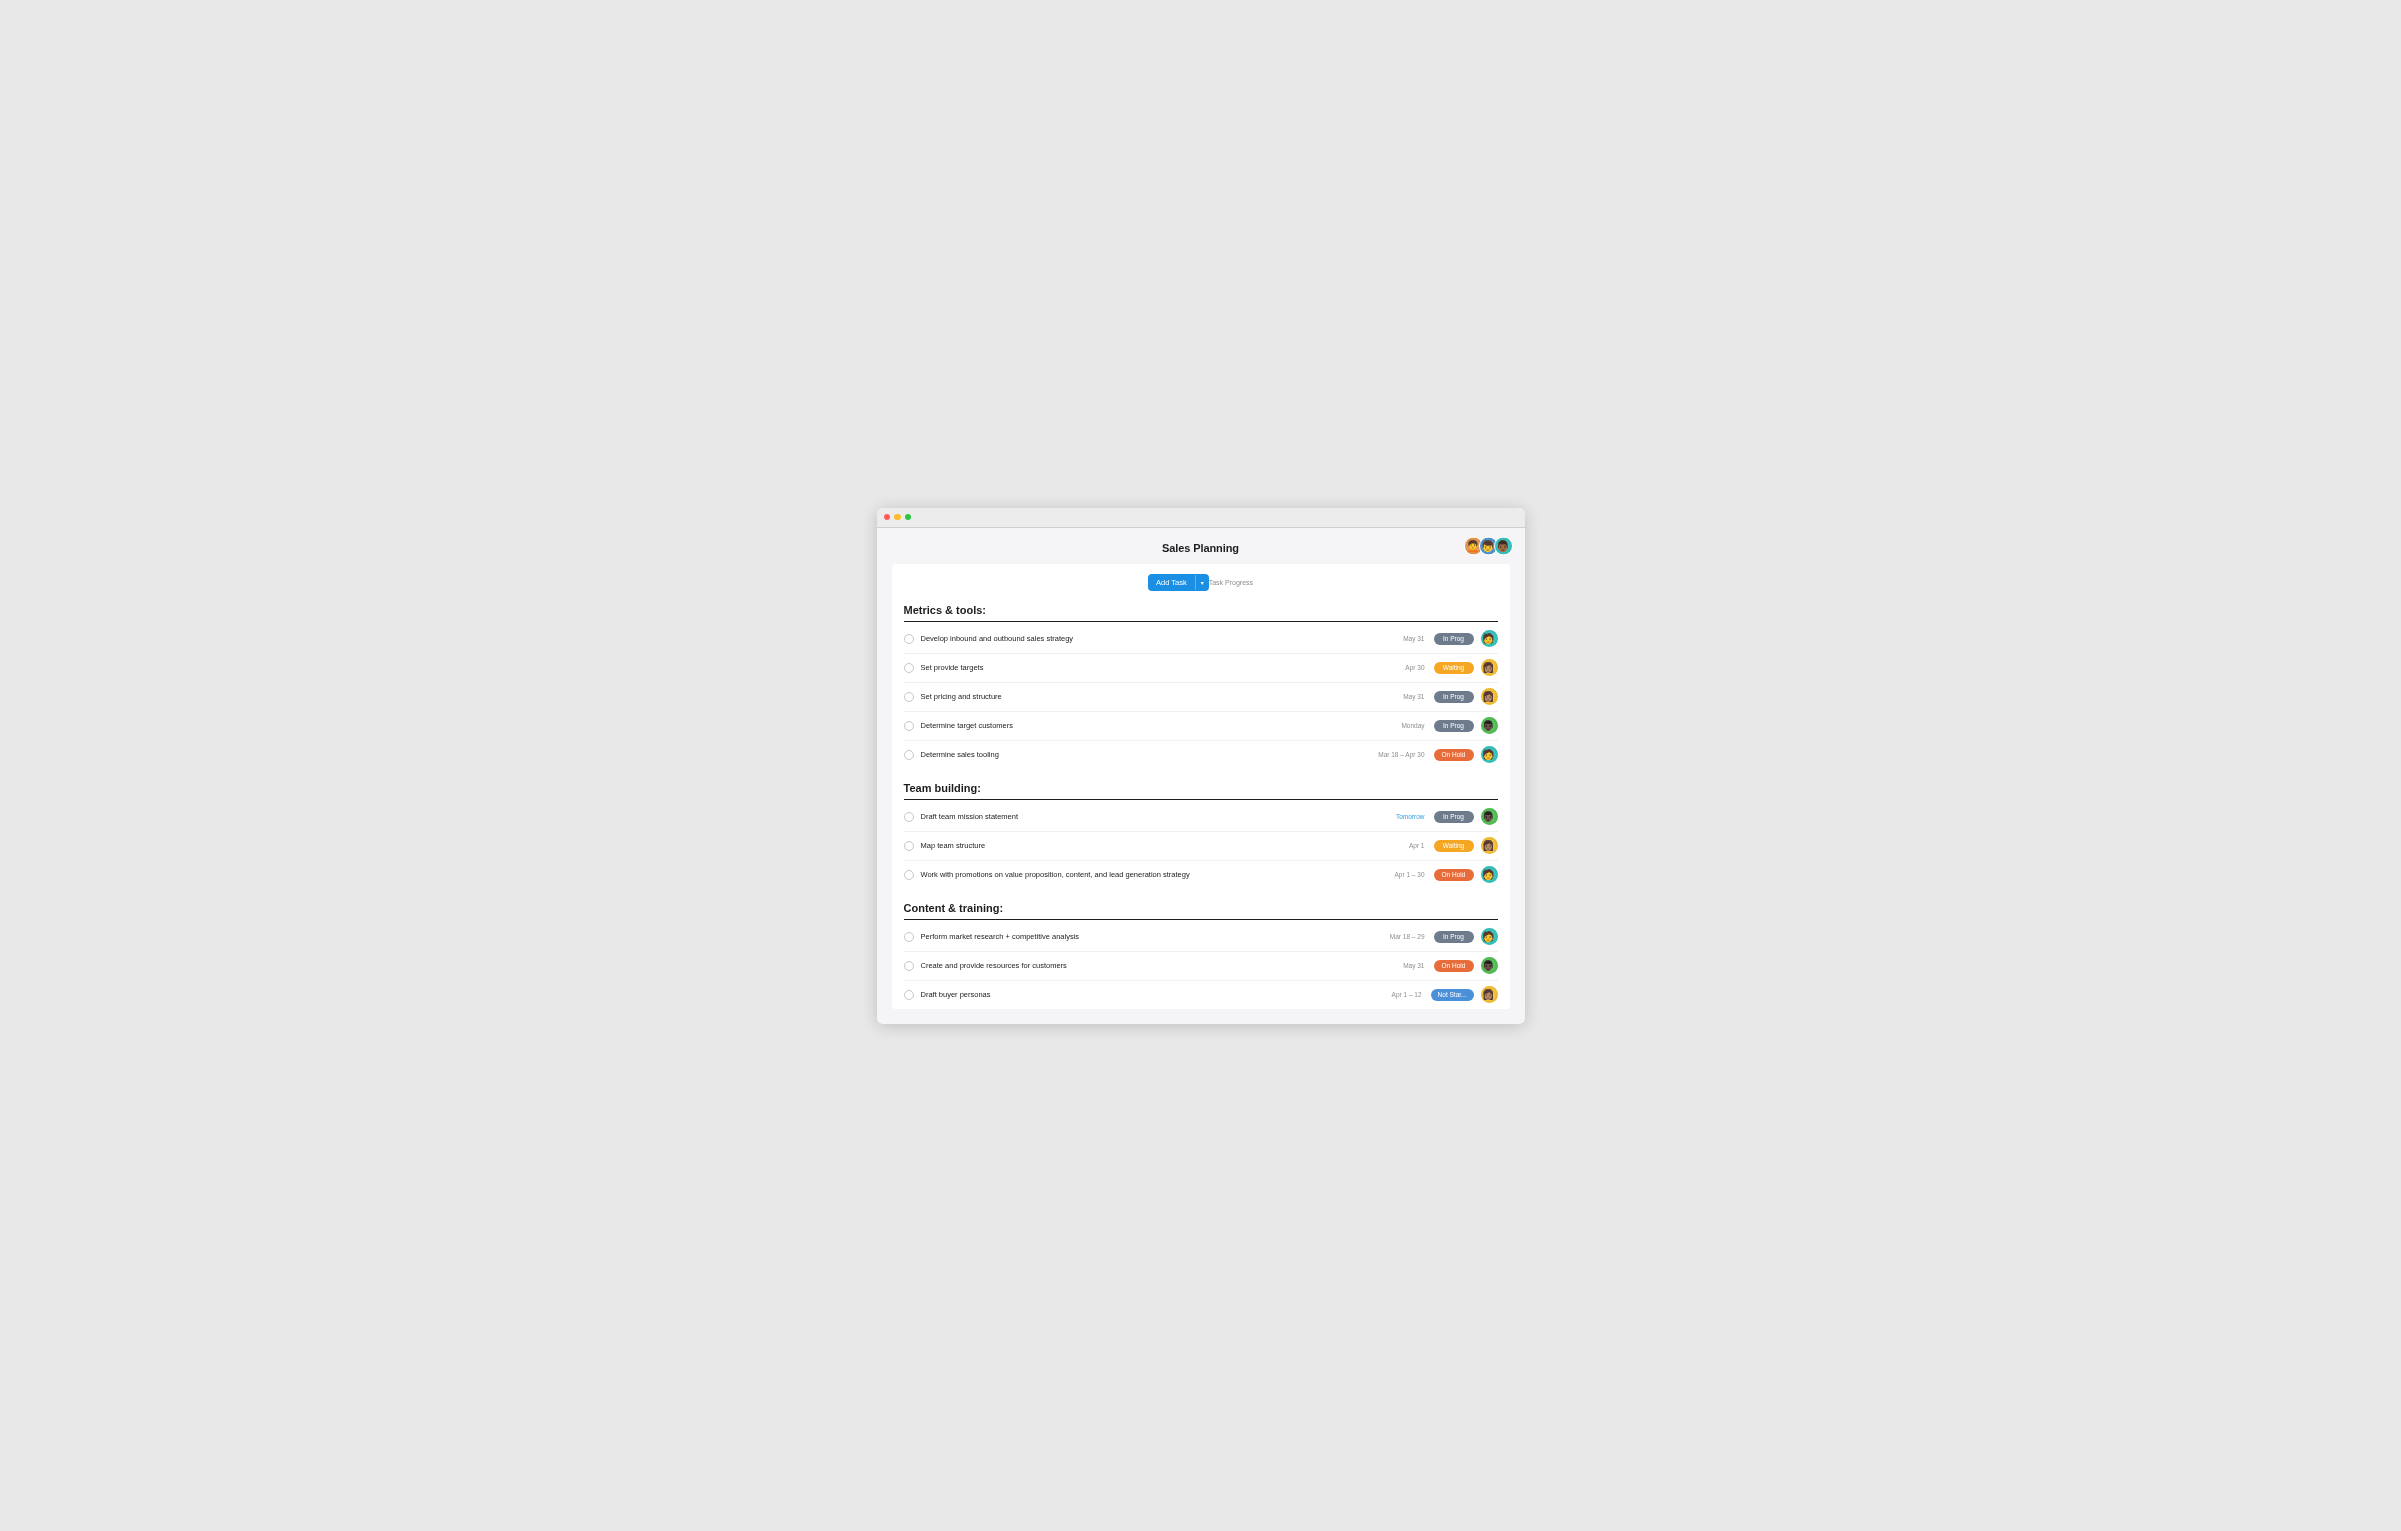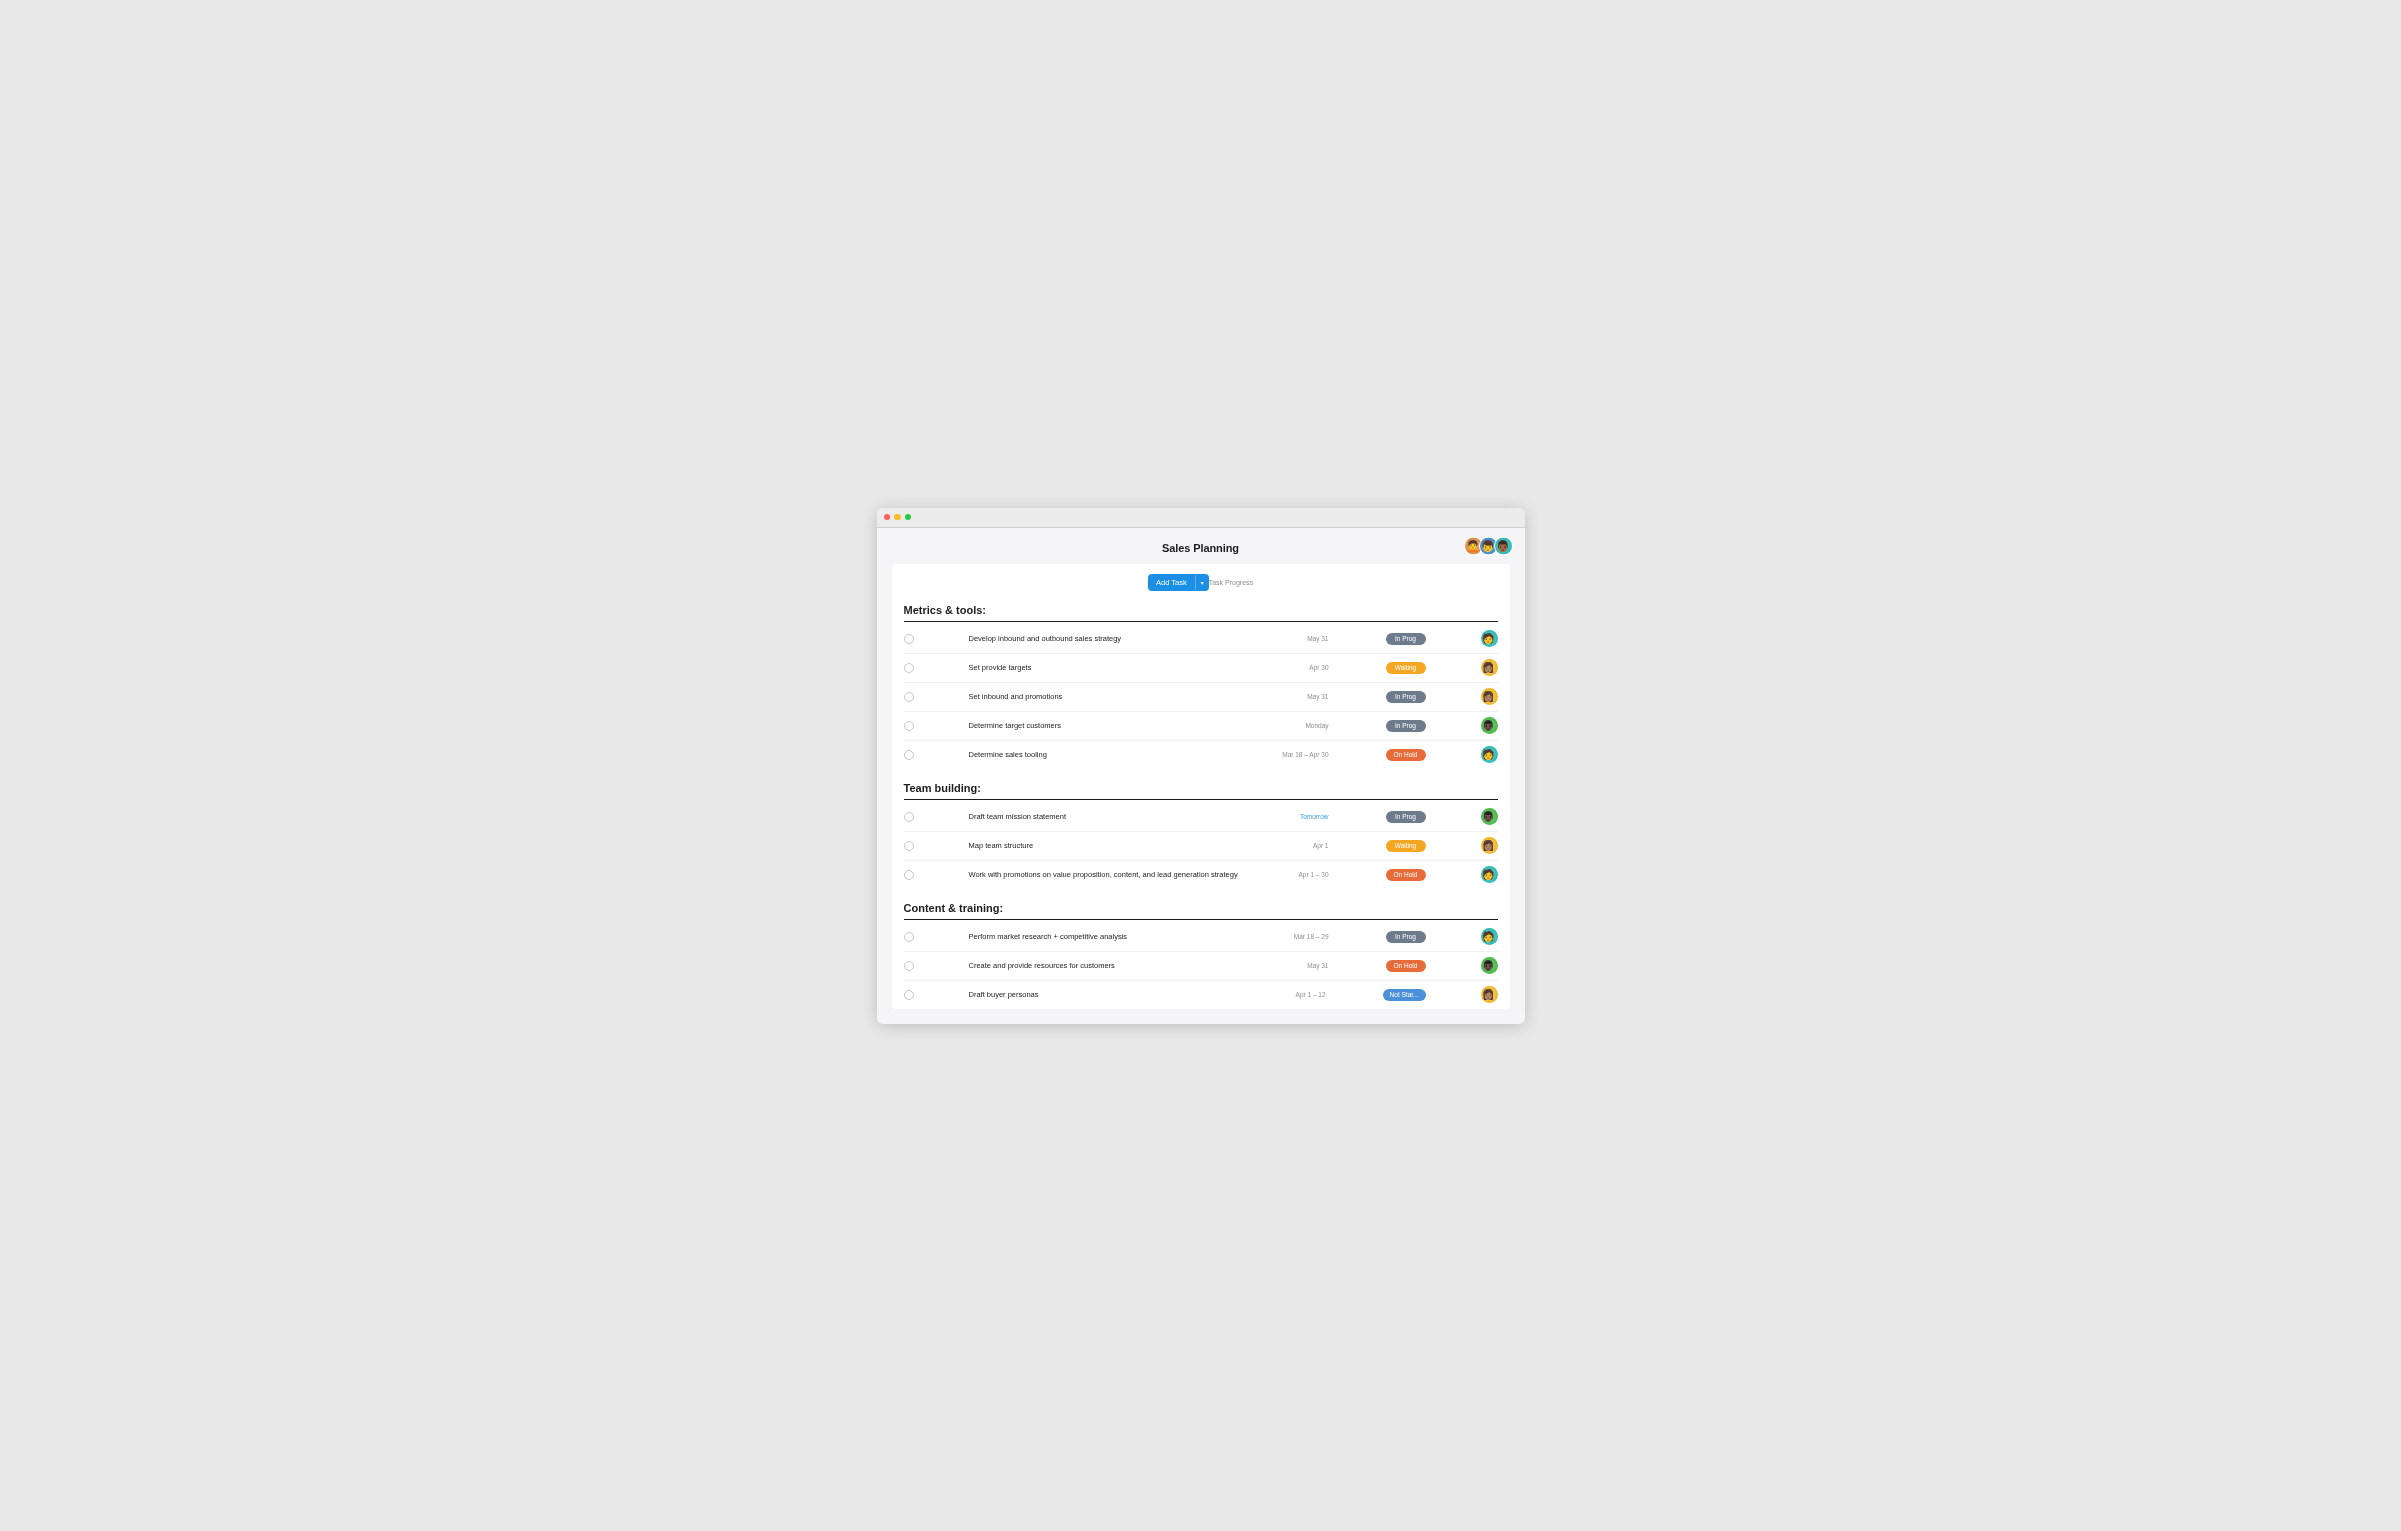--- a/index.html
+++ b/index.html
@@ -149,21 +149,20 @@
       padding: 4px 0 5px 0;
       border-bottom: 0.7px solid #1d1d1f;
       margin-bottom: 3px;
     }
 
     .task-row {
       display: flex;
       align-items: center;
       padding: 5.5px 0;
       border-bottom: 0.5px solid #f0f0f0;
-      gap: 48px;
     }
 
     .task-row:last-child {
       border-bottom: none;
     }
 
     .task-checkbox {
       width: 10px;
       height: 10px;
       border-radius: 50%;
@@ -282,21 +281,21 @@
           </div>
           <div class="task-row">
             <div class="task-checkbox"></div>
             <span class="task-name">Set provide targets</span>
             <span class="task-date">Apr 30</span>
             <span class="status-badge status-waiting">Waiting</span>
             <div class="task-avatar av-yellow">👩🏽</div>
           </div>
           <div class="task-row">
             <div class="task-checkbox"></div>
-            <span class="task-name">Set inbound and promotions</span>
+            <span class="task-name">Set pricing and structure</span>
             <span class="task-date">May 31</span>
             <span class="status-badge status-in-prog">In Prog</span>
             <div class="task-avatar av-yellow">👩🏽</div>
           </div>
           <div class="task-row">
             <div class="task-checkbox"></div>
             <span class="task-name">Determine target customers</span>
             <span class="task-date">Monday</span>
             <span class="status-badge status-in-prog">In Prog</span>
             <div class="task-avatar av-green">👨🏿</div>

